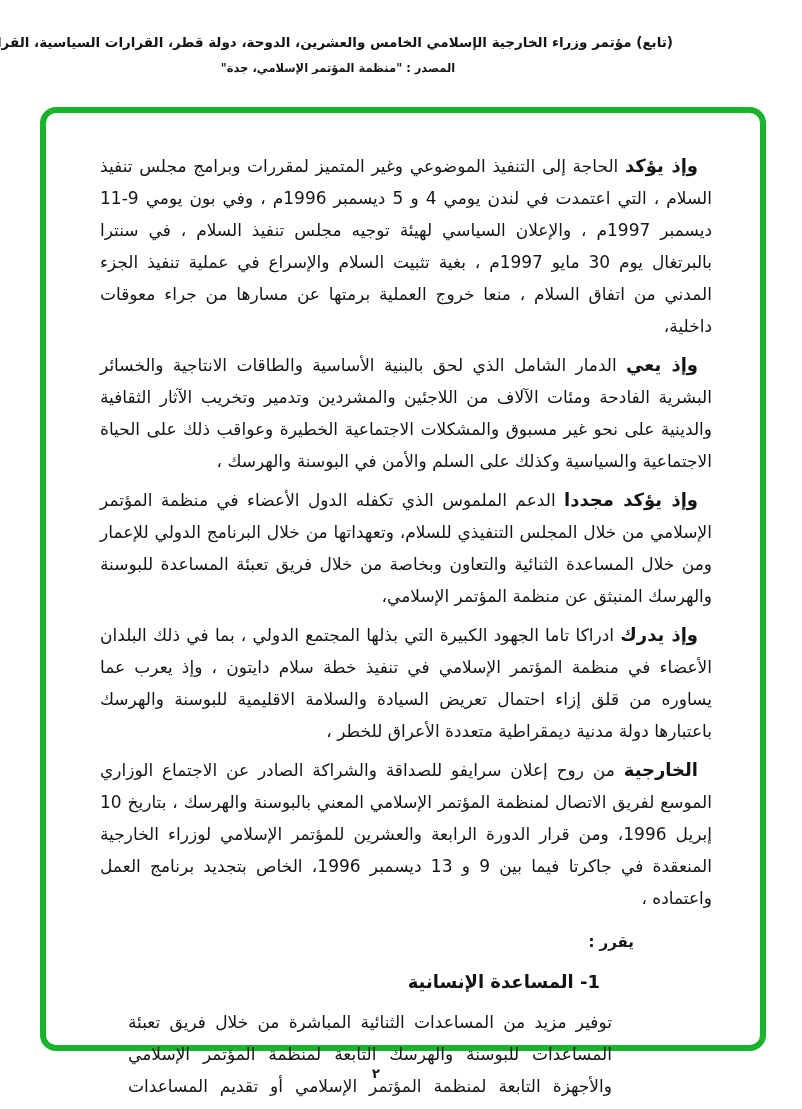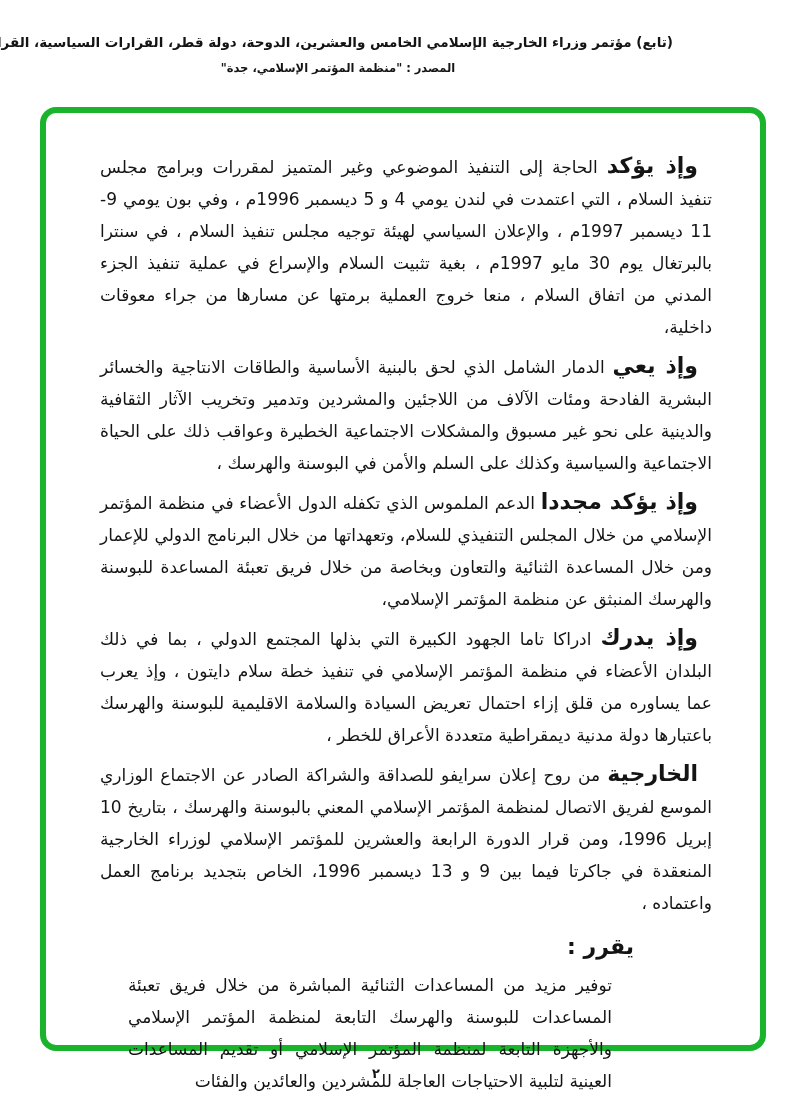--- a/index.html
+++ b/index.html
@@ -54,25 +54,25 @@
     text-align: justify;
     font-size: 17px;
     line-height: 32px;
   }
   .para {
     margin: 0 0 7px 0;
     text-indent: 14px;
   }
   .lead {
     font-weight: bold;
-    font-size: 22px;
+    font-size: 18px;
   }
   .decides {
     font-weight: bold;
-    font-size: 22px;
+    font-size: 15px;
     margin: 12px 78px 6px 0;
     text-indent: 0;
     text-align: right;
   }
   .section-heading {
     font-weight: bold;
     font-size: 18px;
     margin: 8px 98px 8px 0;
     text-align: right;
   }
@@ -108,18 +108,19 @@
   <p class="para"><span class="lead">وإذ يعي</span><span> الدمار الشامل الذي لحق بالبنية الأساسية والطاقات الانتاجية والخسائر البشرية الفادحة ومئات الآلاف من اللاجئين والمشردين وتدمير وتخريب الآثار الثقافية والدينية على نحو غير مسبوق والمشكلات الاجتماعية الخطيرة وعواقب ذلك على الحياة الاجتماعية والسياسية وكذلك على السلم والأمن في البوسنة والهرسك ،</span></p>
 
   <p class="para"><span class="lead">وإذ يؤكد مجددا</span><span> الدعم الملموس الذي تكفله الدول الأعضاء في منظمة المؤتمر الإسلامي من خلال المجلس التنفيذي للسلام، وتعهداتها من خلال البرنامج الدولي للإعمار ومن خلال المساعدة الثنائية والتعاون وبخاصة من خلال فريق تعبئة المساعدة للبوسنة والهرسك المنبثق عن منظمة المؤتمر الإسلامي،</span></p>
 
   <p class="para"><span class="lead">وإذ يدرك</span><span> ادراكا تاما الجهود الكبيرة التي بذلها المجتمع الدولي ، بما في ذلك البلدان الأعضاء في منظمة المؤتمر الإسلامي في تنفيذ خطة سلام دايتون ، وإذ يعرب عما يساوره من قلق إزاء احتمال تعريض السيادة والسلامة الاقليمية للبوسنة والهرسك باعتبارها دولة مدنية ديمقراطية متعددة الأعراق للخطر ،</span></p>
 
   <p class="para"><span class="lead">الخارجية</span><span> من روح إعلان سرايفو للصداقة والشراكة الصادر عن الاجتماع الوزاري الموسع لفريق الاتصال لمنظمة المؤتمر الإسلامي المعني بالبوسنة والهرسك ، بتاريخ 10 إبريل 1996، ومن قرار الدورة الرابعة والعشرين للمؤتمر الإسلامي لوزراء الخارجية المنعقدة في جاكرتا فيما بين 9 و 13 ديسمبر 1996، الخاص بتجديد برنامج العمل واعتماده ،</span></p>
 
   <p class="para decides">يقرر :</p>
 
+  <p class="para section-heading">1- المساعدة الإنسانية</p>
 
   <p class="para section-body">توفير مزيد من المساعدات الثنائية المباشرة من خلال فريق تعبئة المساعدات للبوسنة والهرسك التابعة لمنظمة المؤتمر الإسلامي والأجهزة التابعة لمنظمة المؤتمر الإسلامي أو تقديم المساعدات العينية لتلبية الاحتياجات العاجلة للمشردين والعائدين والفئات</p>
 
 </div>
 
 <div class="page-number">٢</div>
 
 </body></html>

